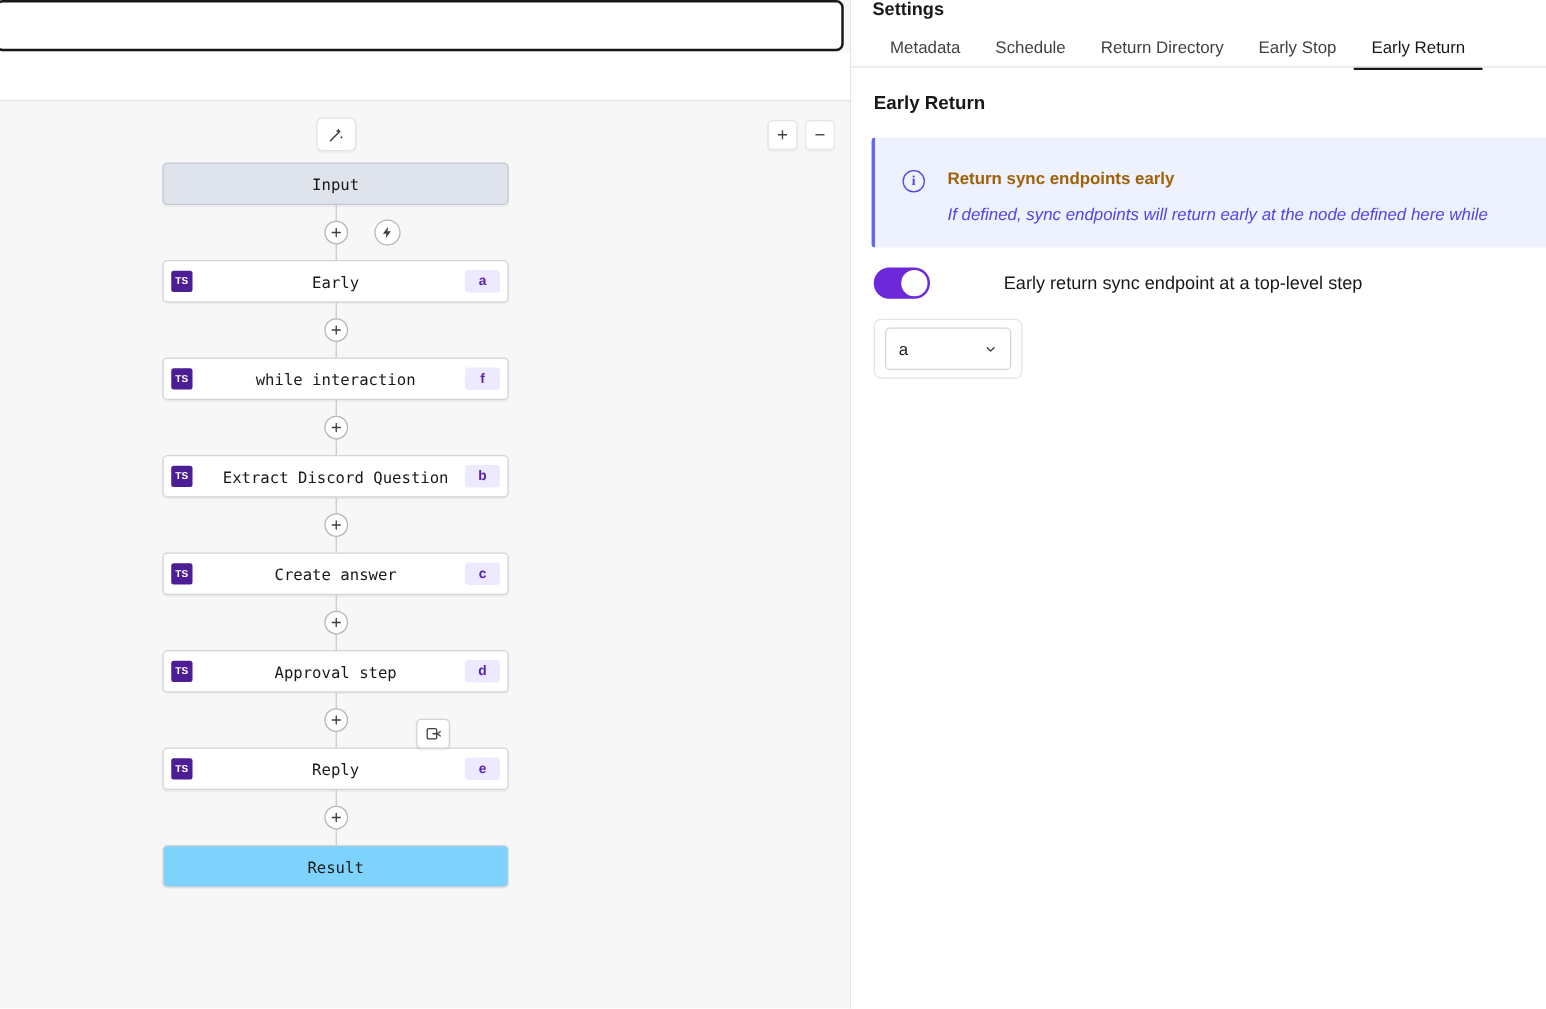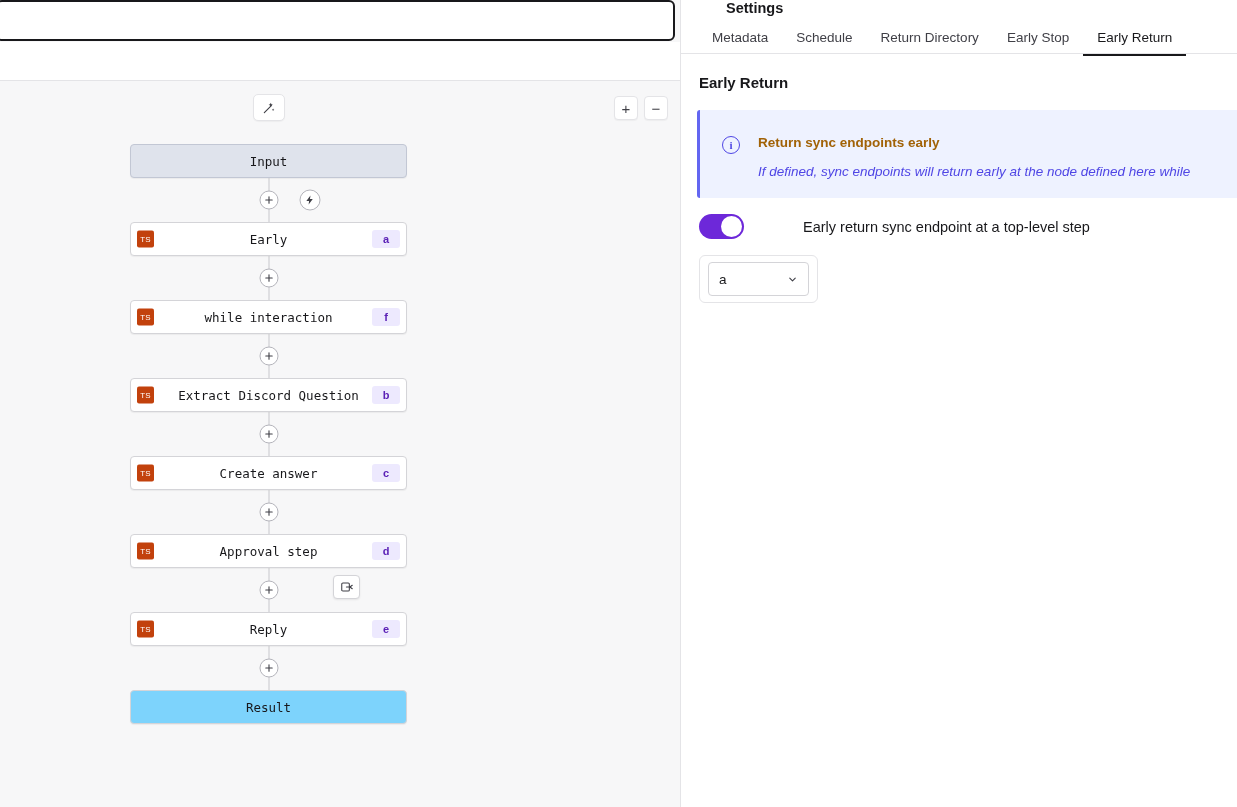--- a/index.html
+++ b/index.html
@@ -91,21 +91,21 @@
     font-size: 15px;
     color: #3f3f46;
     line-height: 1;
     box-shadow: 0 1px 1px rgba(0,0,0,0.04);
   }
 
   
   .chain {
     position: absolute;
     left: 130px;
-    top: 144px;
+    top: 130px;
     width: 277px;
   }
   .node {
     position: relative;
     width: 277px;
     height: 34px;
     background: #ffffff;
     border: 1px solid #d4d4d8;
     border-radius: 4px;
     box-sizing: border-box;
@@ -124,26 +124,26 @@
   .node.result {
     background: #7dd3fc;
   }
   .ts-badge {
     position: absolute;
     left: 6px;
     top: 50%;
     transform: translateY(-50%);
     width: 17px;
     height: 17px;
-    background: #c2410c;
+    background: #4c1d95;
     color: #ffffff;
     border-radius: 2px;
     font-family: "Liberation Sans", sans-serif;
     font-size: 8px;
-    font-weight: normal;
+    font-weight: bold;
     display: flex;
     align-items: center;
     justify-content: center;
     letter-spacing: 0.2px;
   }
   .node-letter {
     position: absolute;
     right: 6px;
     top: 50%;
     transform: translateY(-50%);
@@ -227,21 +227,20 @@
     height: 807px;
     background: #ffffff;
   }
   .settings-title {
     position: absolute;
     left: 17px;
     top: 0px;
     font-size: 14.5px;
     font-weight: bold;
     color: #18181b;
-    margin-left: 28px;
   }
   .tabs {
     position: absolute;
     left: 17px;
     top: 24px;
     display: flex;
     align-items: flex-end;
     gap: 0px;
   }
   .tab {

